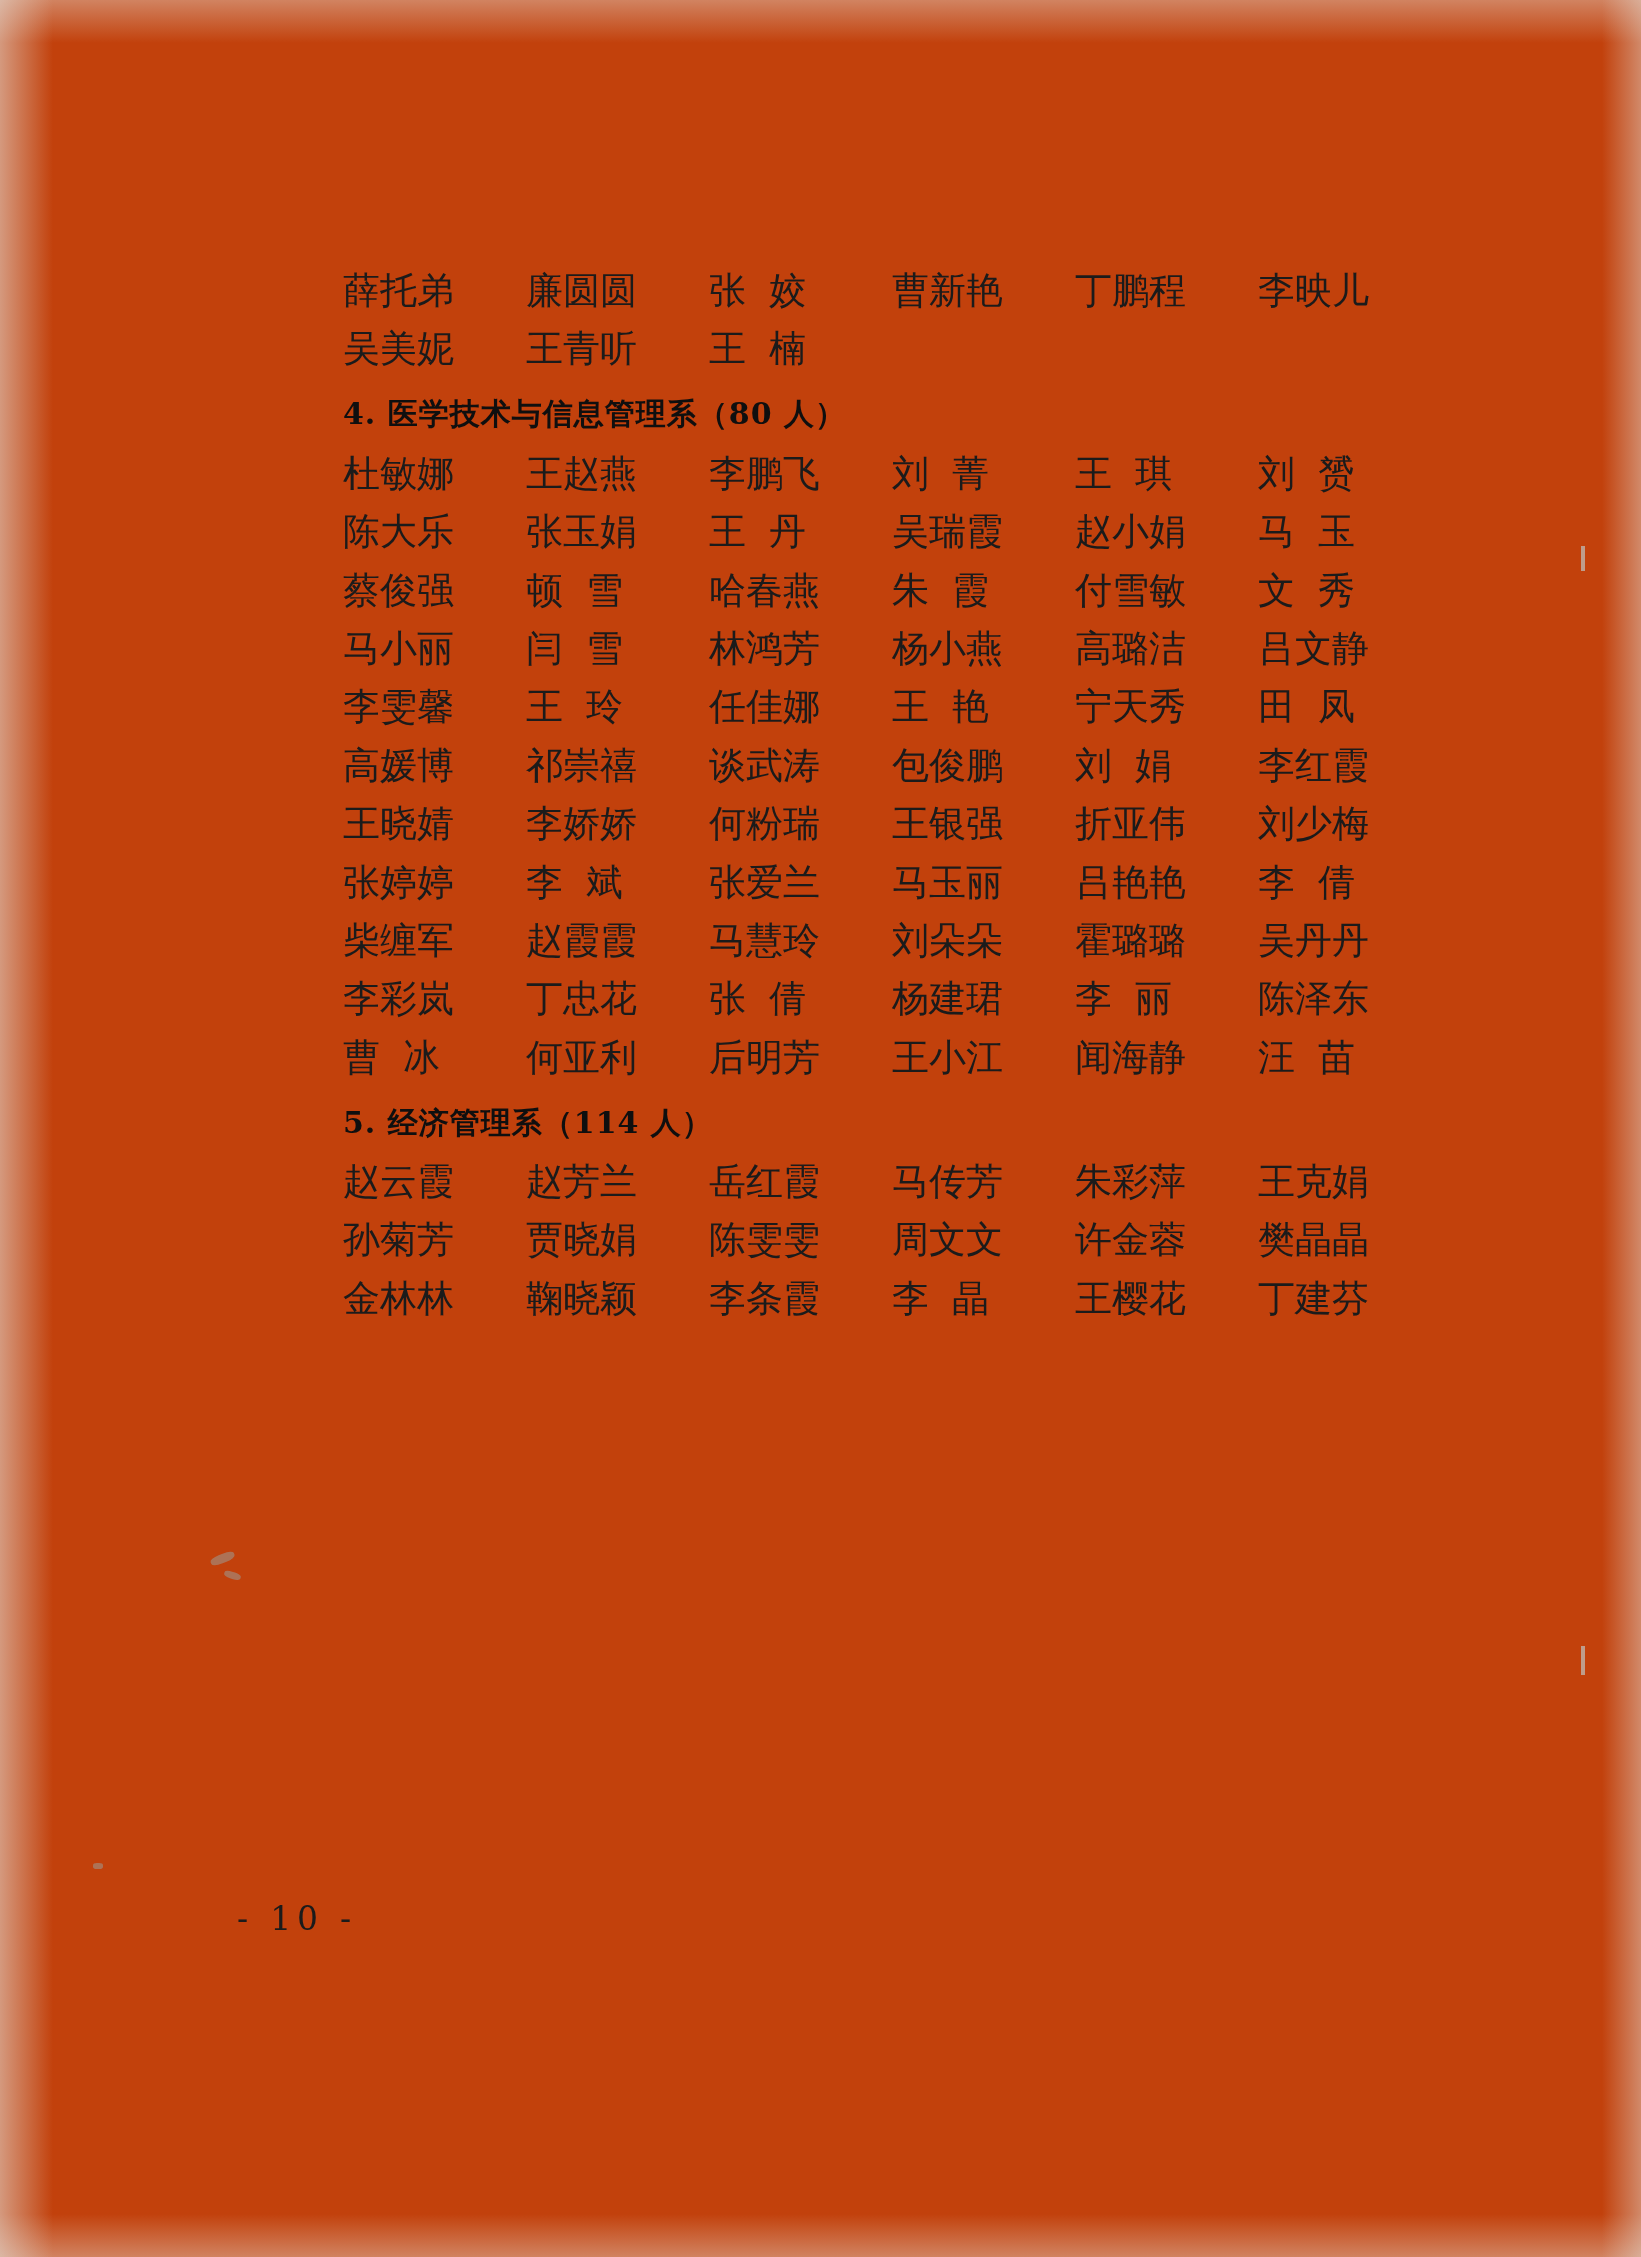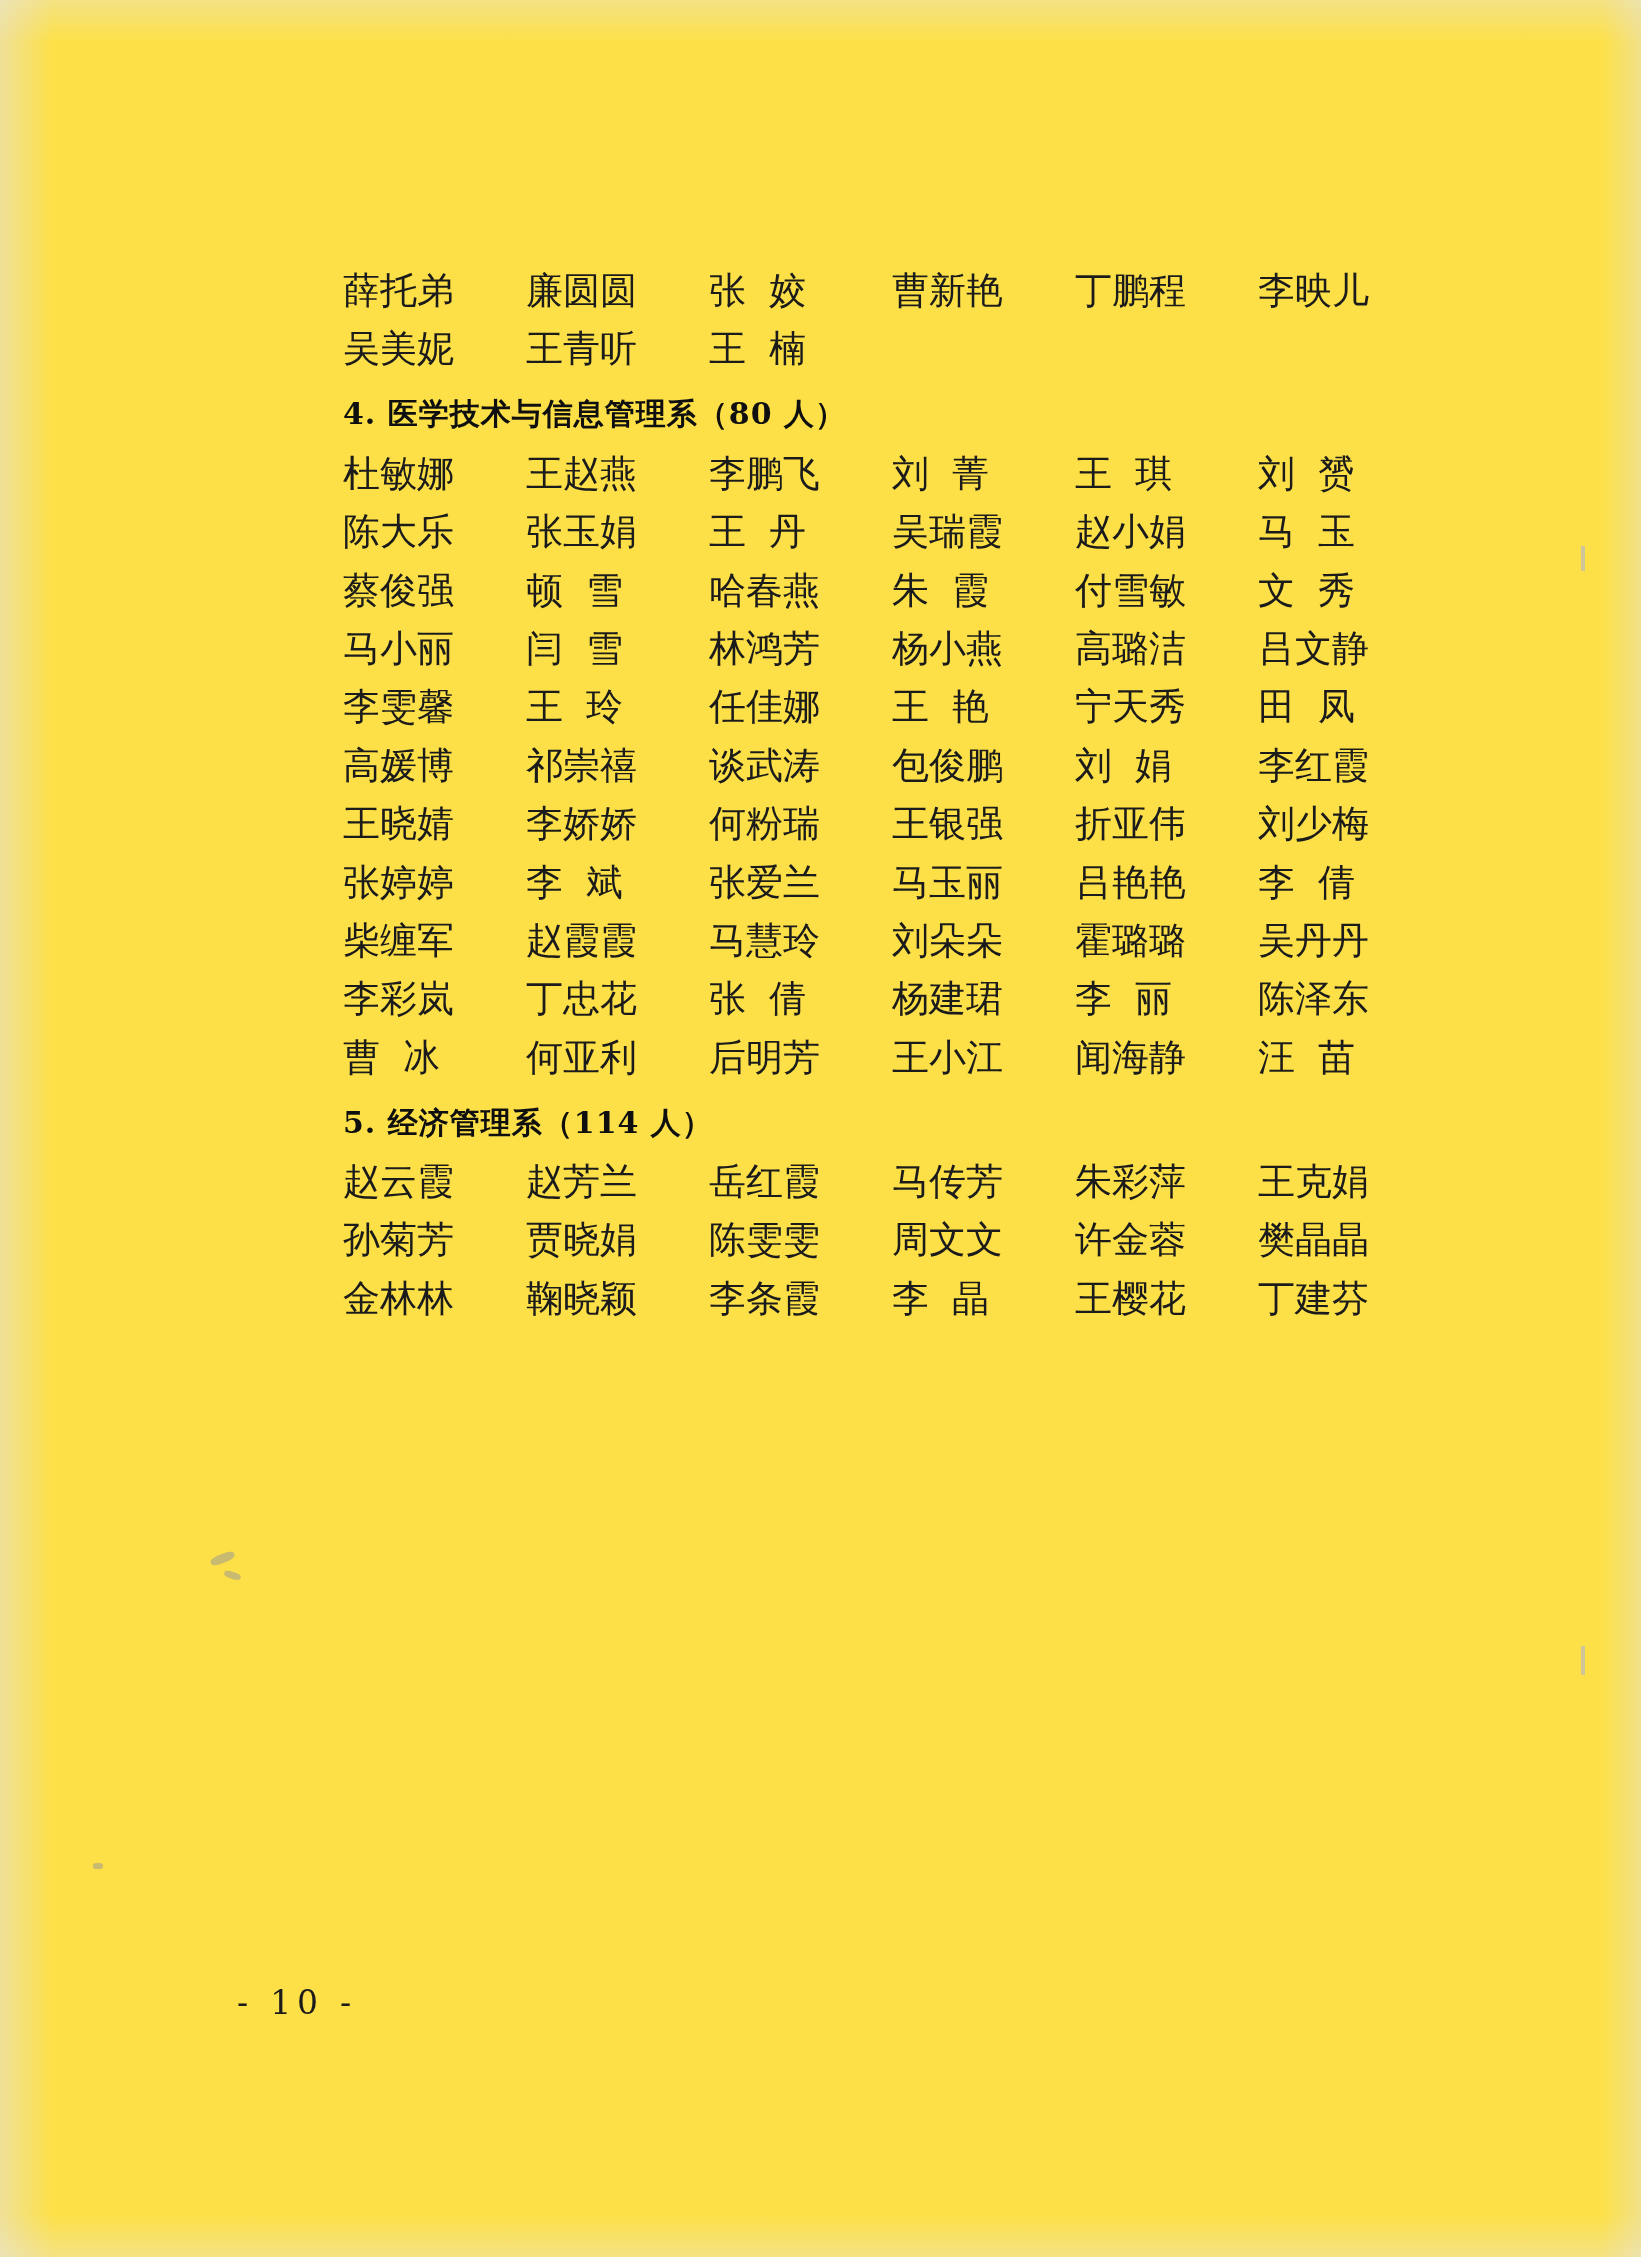--- a/index.html
+++ b/index.html
@@ -7,21 +7,21 @@
     padding: 0;
     background: #ffffff;
   }
   body {
     font-family: "DejaVu Serif", "Liberation Serif", serif;
   }
   .page {
     position: relative;
     width: 1641px;
     height: 2257px;
-    background: #fde047;
+    background: #c2410c;
     overflow: hidden;
   }
   
   .scan-tint {
     position: absolute;
     inset: 0;
     background:
       linear-gradient(90deg, rgba(228,226,220,0.55) 0px, rgba(255,255,255,0) 53px),
       linear-gradient(270deg, rgba(228,226,220,0.45) 0px, rgba(255,255,255,0) 39px),
       linear-gradient(180deg, rgba(232,230,224,0.40) 0px, rgba(255,255,255,0) 43px),
@@ -61,21 +61,21 @@
     font-size: 30px;
     font-weight: bold;
     color: #0f0f0f;
     margin: 25px 0 17.4px 0;
     letter-spacing: 1px;
   }
   .first-block .name-row:first-child { margin-top: 0; }
   .footer {
     position: absolute;
     left: 237px;
-    top: 1983px;
+    top: 1899px;
     font-size: 33px;
     color: #1b1b1b;
     letter-spacing: 5.8px;
   }
   .speck {
     position: absolute;
     background: #9c9a93;
     opacity: .55;
     border-radius: 40%;
   }

